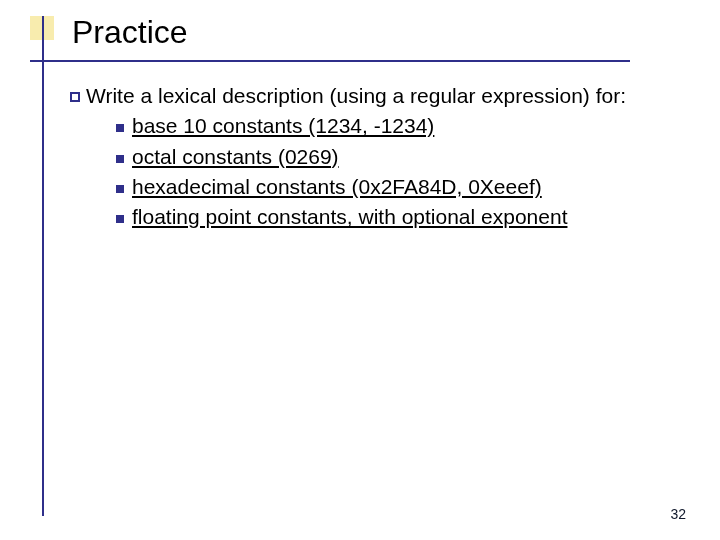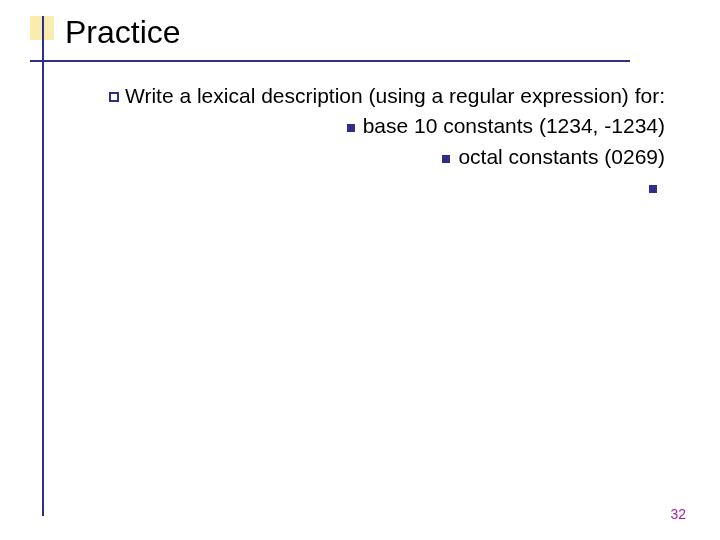--- a/index.html
+++ b/index.html
@@ -33,37 +33,36 @@
   .accent-line-left {
     position: absolute;
     left: 42px;
     top: 16px;
     width: 2px;
     height: 500px;
     background: #2f2f8a;
   }
   .title {
     position: absolute;
-    left: 65px;
+    left: 72px;
     top: 14px;
     font-size: 32px;
     color: #000;
     font-weight: normal;
   }
   .content {
     position: absolute;
     left: 70px;
     top: 82px;
     width: 595px;
     font-size: 21px;
     line-height: 1.3;
   }
   .block {
     margin-bottom: 24px;
-    text-align: right;
   }
   .q-bullet {
     display: inline-block;
     width: 10px;
     height: 10px;
     border: 2px solid #2f2f8a;
     box-sizing: border-box;
     margin-right: 6px;
     vertical-align: baseline;
     position: relative;
@@ -78,46 +77,48 @@
     vertical-align: baseline;
     position: relative;
     top: -1px;
   }
   .sub-list {
     margin-left: 46px;
     margin-top: 2px;
   }
   .sub-item {
     margin: 3px 0;
+    text-decoration: underline;
   }
   .page-num {
     position: absolute;
     right: 34px;
     bottom: 18px;
     font-size: 14px;
-    color: #a21caf;
+    color: #0f172a;
   }
 </style>
 </head>
 <body>
 
 <div class="accent-box"></div>
 <div class="accent-line-top"></div>
 <div class="accent-line-left"></div>
 
 <div class="title">Practice</div>
 
 <div class="content">
 
   <div class="block">
     <span class="q-bullet"></span><span>Write a lexical description (using a regular expression) for:</span>
     <div class="sub-list">
       <div class="sub-item"><span class="s-bullet"></span><span>base 10 constants (1234, -1234)</span></div>
       <div class="sub-item"><span class="s-bullet"></span><span>octal constants (0269)</span></div>
-      <div class="sub-item"><span class="s-bullet"></span></div>
+      <div class="sub-item"><span class="s-bullet"></span><span>hexadecimal constants (0x2FA84D, 0Xeeef)</span></div>
+      <div class="sub-item"><span class="s-bullet"></span><span>floating point constants, with optional exponent</span></div>
     </div>
   </div>
 
 
 
 </div>
 
 <div class="page-num">32</div>
 
 </body></html>

